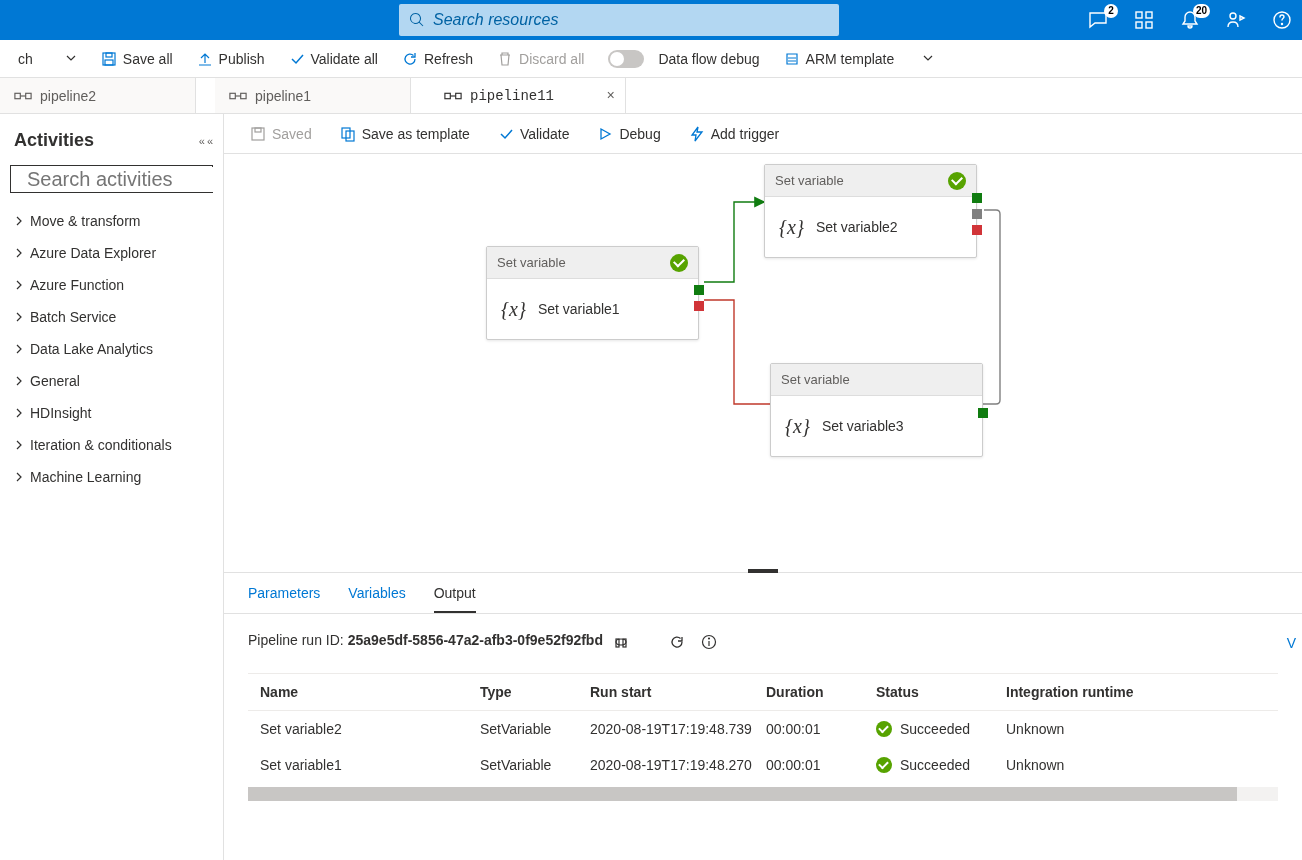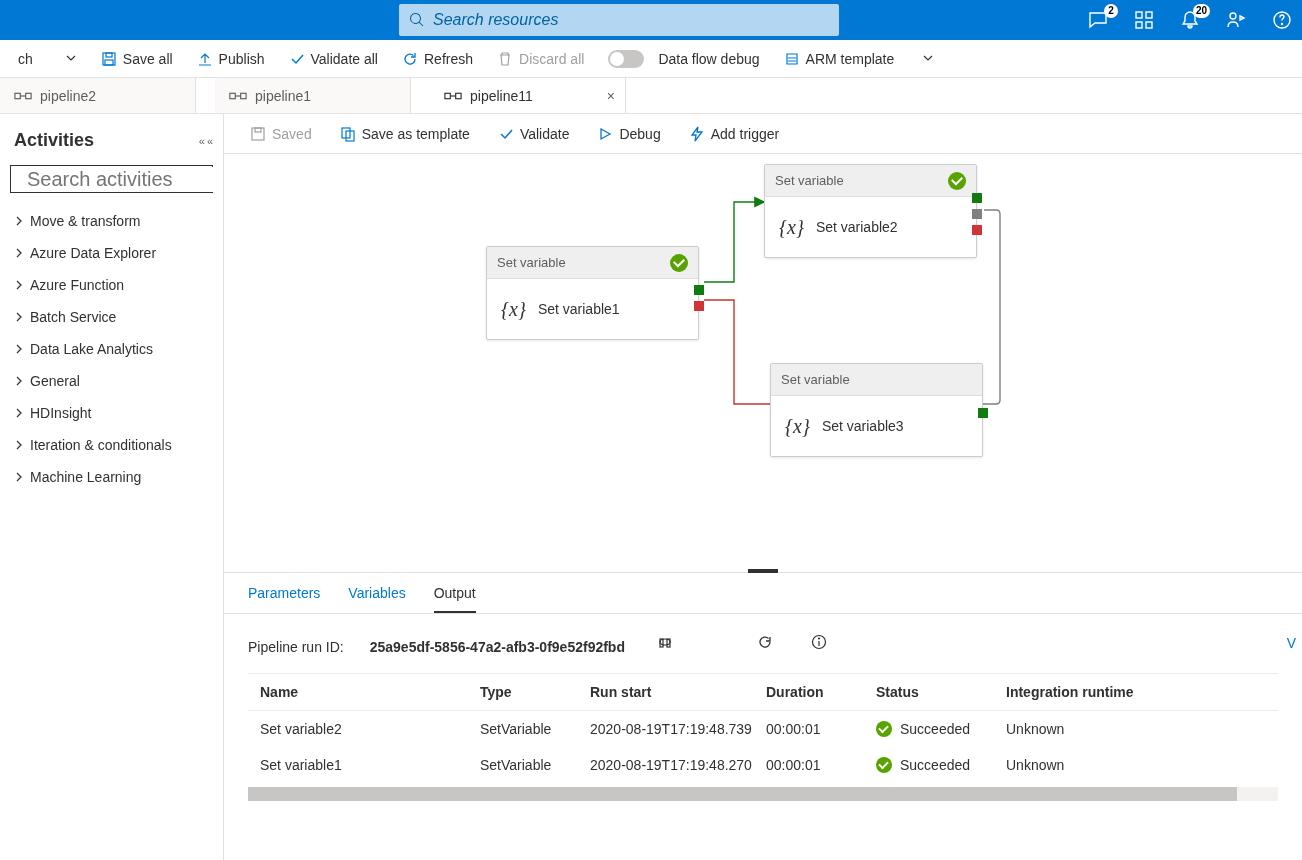--- a/index.html
+++ b/index.html
@@ -22,21 +22,21 @@
   .cmd-item { display:flex; align-items:center; gap:6px; padding:4px 10px; cursor:pointer; color:#323130;justify-content:space-between;}
   .cmd-item.disabled { color:#a19f9d; cursor:default;}
   .cmd-item svg { width:16px; height:16px; }
   .toggle { width:36px; height:18px; background:#c8c6c4; border-radius:9px; position:relative; margin-right:8px;}
   .toggle::after { content:''; position:absolute; width:14px; height:14px; background:#fff; border-radius:50%; left:2px; top:2px;}
   .chevron-sm svg{width:12px;height:12px;}
 
   
   .tabs-row { height:36px; display:flex; border-bottom:1px solid #e1e1e1;gap:19px; }
   .tab { display:flex; align-items:center; gap:8px; padding:0 30px 0 14px; border-right:1px solid #e1e1e1; color:#605e5c; cursor:pointer; position:relative; min-width:196px;}
-  .tab.active { background:#fff; color:#323130;}
+  .tab.active { background:#fff; color:#323130;font-family:Liberation Mono, monospace;}
   .tab:not(.active) { background:#faf9f8; }
   .tab svg.pipe-icon {width:18px;height:12px;}
   .tab .close { position:absolute; right:10px; font-size:14px; color:#605e5c;}
 
   
   .body { display:flex; height:746px; }
   .sidebar { width:224px; border-right:1px solid #e1e1e1; padding:12px 10px; overflow:hidden;}
   .side-head { display:flex; align-items:center; justify-content:space-between; margin-bottom:10px;}
   .side-head h2 { font-size:18px; margin:4px; font-weight:600;}
   .side-head .controls { display:flex; gap:4px; color:#605e5c; }
@@ -67,21 +67,21 @@
 
   svg.connector { position:absolute; top:0; left:0; pointer-events:none;}
 
   .grip { position:absolute; left:50%; transform:translateX(-50%); top:-4px; width:30px; height:4px; background:#323130;}
 
   
   .bottom-panel { height:288px; border-top:1px solid #e1e1e1; display:flex; flex-direction:column; position:relative;}
   .bp-tabs { display:flex; gap:28px; padding:12px 24px 0; border-bottom:1px solid #e1e1e1;}
   .bp-tab { padding-bottom:10px; cursor:pointer; color:#0078d4;}
   .bp-tab.active { color:#323130; border-bottom:2px solid #323130; font-weight:400;}
-  .run-row { display:flex; align-items:flex-end; gap:26px; padding:18px 24px;}
+  .run-row { display:flex; align-items:flex-start; gap:4px; padding:18px 24px;}
   .run-row .label{font-size:14px;}
   .run-row .rid{font-weight:600;}
   .run-row .icon-btn svg{width:16px;height:16px;}
   .run-row .icon-btn { padding:2px 6px; cursor:pointer;}
   .tbl { width:100%; padding:0 24px;}
   .tbl-head, .tbl-row { display:grid; grid-template-columns: 220px 110px 176px 110px 130px 180px 1fr; align-items:center; padding:10px 12px;}
   .tbl-head { font-weight:600; border-top:1px solid #edebe9; border-bottom:1px solid #edebe9;}
   .tbl-row { border-bottom:0px solid #f3f2f1;}
   .status-cell { display:flex; gap:8px;}
   .status-cell .dot{width:16px;height:16px;background:#57a300;border-radius:50%;position:relative;}

